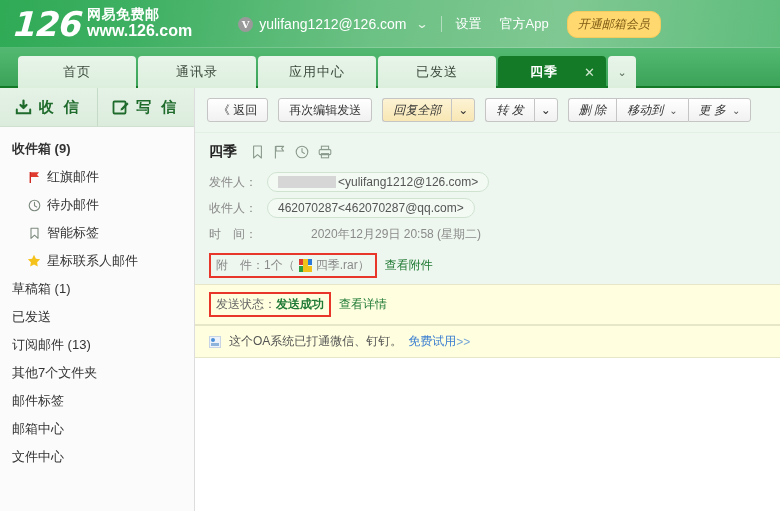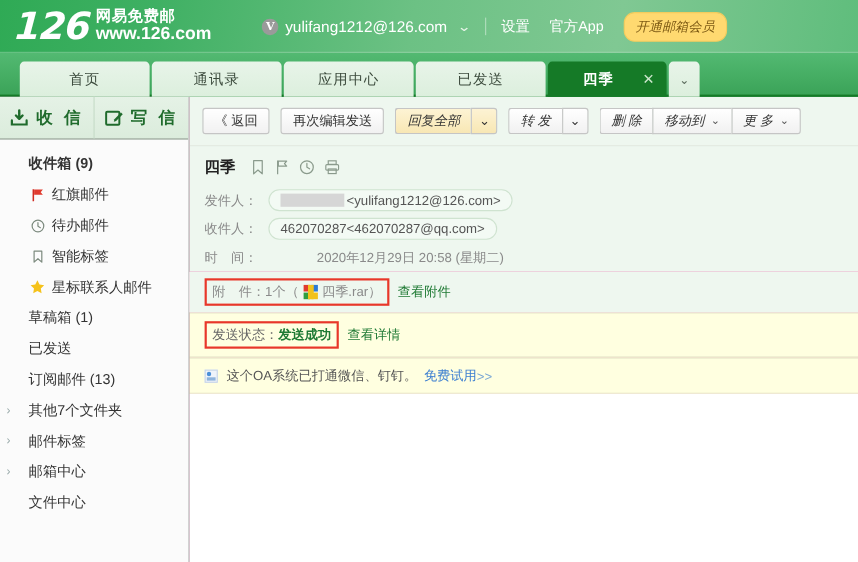--- a/index.html
+++ b/index.html
@@ -113,21 +113,21 @@
     display:flex;align-items:center;justify-content:center;
     color:#5b6b5c; font-size:11px;
     z-index:2;
   }
 
   
   #body { display:flex; height: 423px; }
 
   
   #sidebar {
-    width: 172px;
+    width: 195px;
     background:#404040;
     border-right:1px solid #ddd;
     position:relative;
     text-align:center;
   }
   #sidebar-actions{
     height:39px;
     display:flex;
     background: linear-gradient(180deg,#e5f2e6 0%, #dbecdc 100%);
     border-bottom:1px solid #cfe0d0;
@@ -137,21 +137,21 @@
     display:flex;align-items:center;justify-content:center;
     color:#1f6b2c; font-size:15px; font-weight:bold; letter-spacing:3px;
   }
   .side-action + .side-action { border-left:1px solid #c6dbc7; }
   .side-action .sa-icon{ margin-right:7px; display:inline-flex; }
 
   #folders { padding-top: 8px; background:#fbfbfb; height: 384px;}
   .folder {
     height: 28px;
     display:flex; align-items:center;
-    padding-left: 26px;
+    padding-left: 12px;
     color:#333; font-size:13px;
   }
   .folder .f-icon{
     width:16px; display:inline-flex; align-items:center; justify-content:center;
     margin-right:5px; margin-left:-20px;
   }
   .folder.indent { padding-left: 46px; }
   .folder .arrow{
     position:absolute; margin-left:-20px; color:#9aa; font-size:11px;
   }

